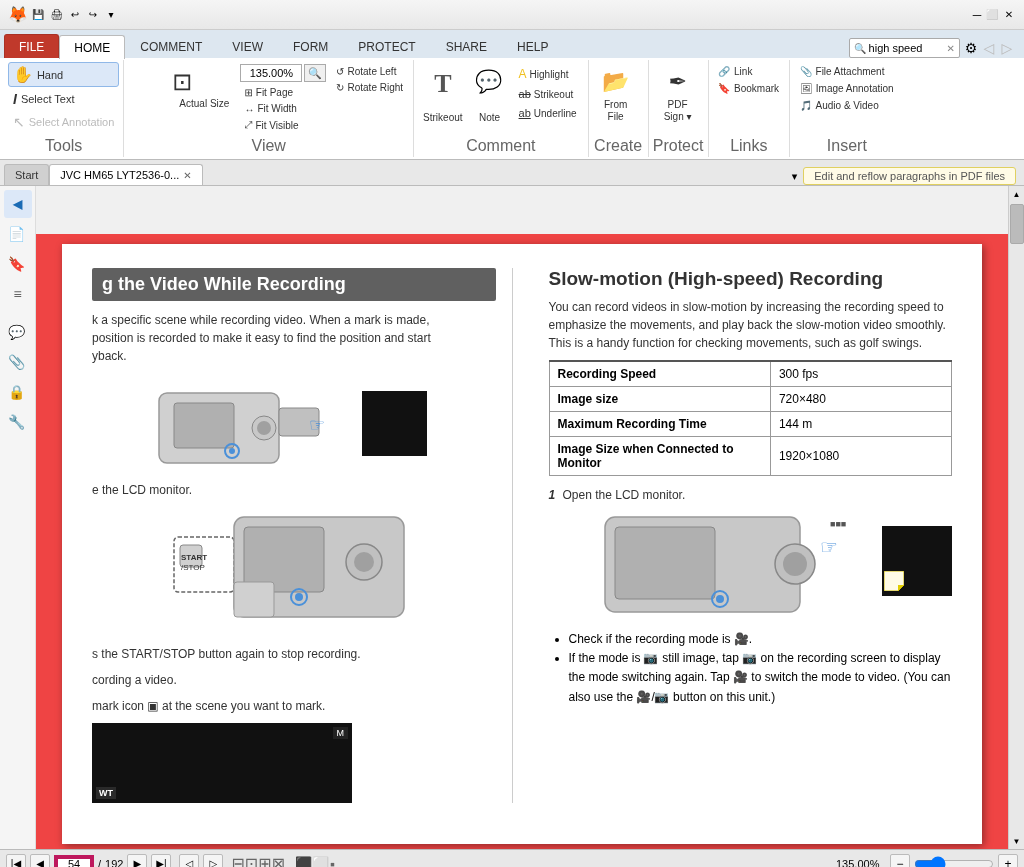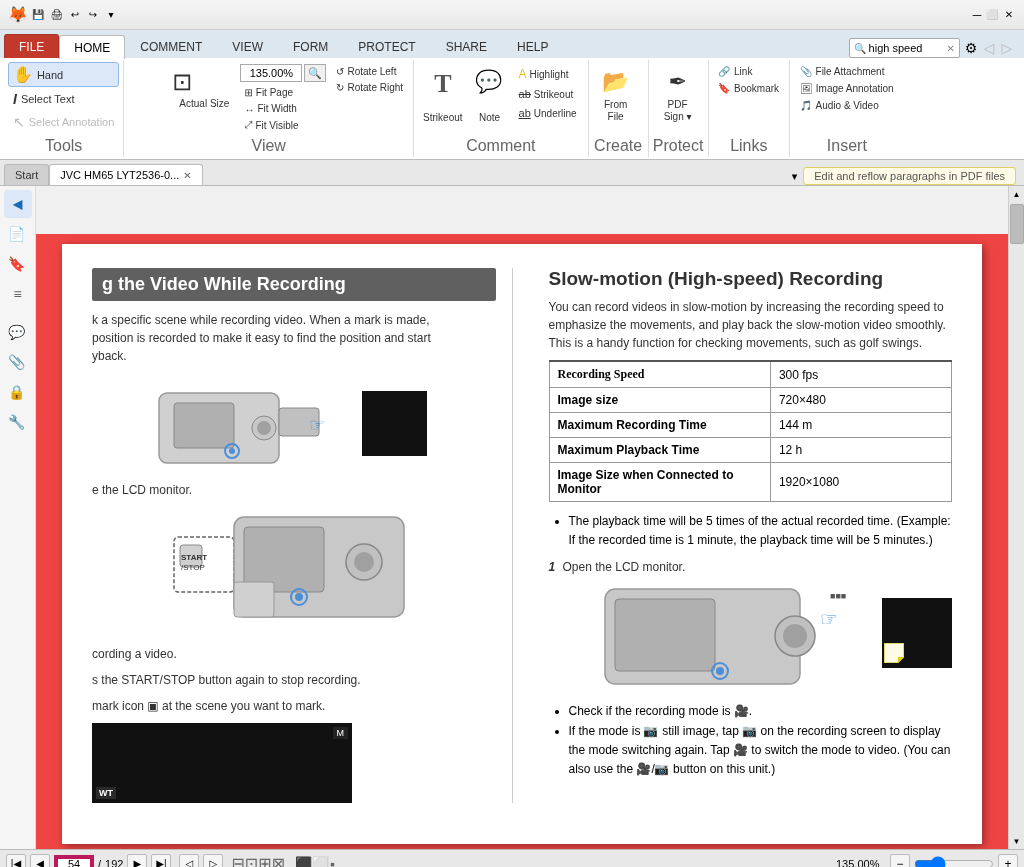--- a/index.html
+++ b/index.html
@@ -485,62 +485,55 @@
               <rect x="100" y="20" width="80" height="65" rx="4" fill="#b0b0b0" stroke="#888" stroke-width="1"></rect>
               <circle cx="220" cy="55" r="18" fill="#c0c0c0" stroke="#888" stroke-width="1.5"></circle>
               <circle cx="220" cy="55" r="10" fill="#a0a0a0"></circle>
               <rect x="90" y="75" width="40" height="35" rx="3" fill="#d0d0d0" stroke="#999" stroke-width="1"></rect>
 
               <circle cx="155" cy="90" r="8" fill="none" stroke="#4a90d9" stroke-width="2"></circle>
               <circle cx="155" cy="90" r="4" fill="#4a90d9"></circle>
             </svg>
           </div>
 
+          <p class="pdf-text">s the START/STOP button again to stop recording.</p>
           <p class="pdf-text">cording a video.</p>
-          <p class="pdf-text">s the START/STOP button again to stop recording.</p>
           <p class="pdf-text">mark icon ▣ at the scene you want to mark.</p>
 
           <div style="position:relative; width:260px; height:80px; background:#111; margin-top:6px;">
             <div class="wt-badge">WT</div>
             <div style="position:absolute; top:4px; right:4px; background:#222; color:#fff; font-size:9px; padding:1px 4px;">M</div>
           </div>
         </div>
 
         <div class="pdf-right-col" style="flex:1; padding-left:16px;">
           <h2 class="section-title" style="font-size:19px; font-weight:bold; margin-bottom:8px;">Slow-motion (High-speed) Recording</h2>
           <p class="pdf-text">You can record videos in slow-motion by increasing the recording speed to emphasize the movements, and play back the slow-motion video smoothly. This is a handy function for checking movements, such as golf swings.</p>
 
           <table class="data-table">
             <tbody>
                 <tr>
-              <td class="td-label" style="font-weight:bold; width:55%;font-family:Liberation Serif, serif;">Recording Speed</td>
+              <td class="td-label" style="font-weight:bold; width:55%;">Recording Speed</td>
               <td class="td-value">300 fps</td>
             </tr>
             <tr>
               <td class="td-label" style="font-weight:bold;">Image size</td>
               <td class="td-value">720×480</td>
             </tr>
             <tr>
               <td class="td-label" style="font-weight:bold;">Maximum Recording Time</td>
               <td class="td-value">144 m</td>
             </tr>
             <tr>
-              <td class="td-label" style="font-weight:bold;">Maximum Playback Time</td>
-              <td class="td-value">12 h</td>
-            </tr>
-            <tr>
               <td class="td-label" style="font-weight:bold;">Image Size when Connected to Monitor</td>
               <td class="td-value">1920×1080</td>
             </tr>
           </tbody>
             </table>
 
-          <ul class="bullet-list">
-            <li>The playback time will be 5 times of the actual recorded time. (Example: If the recorded time is 1 minute, the playback time will be 5 minutes.)</li>
-          </ul>
 
           <p class="pdf-text"><span class="step-num">1</span> Open the LCD monitor.</p>
 
           <div style="display:flex; justify-content:center; margin:8px 0; position:relative;">
             <svg width="300" height="110" viewBox="0 0 300 110">
               <rect x="5" y="5" width="195" height="95" rx="10" fill="#c8c8c8" stroke="#999" stroke-width="1.5"></rect>
               <rect x="15" y="15" width="100" height="72" rx="4" fill="#b0b0b0" stroke="#888" stroke-width="1"></rect>
               <circle cx="195" cy="52" r="20" fill="#c0c0c0" stroke="#888" stroke-width="1.5"></circle>
               <circle cx="195" cy="52" r="12" fill="#a0a0a0"></circle>
 

